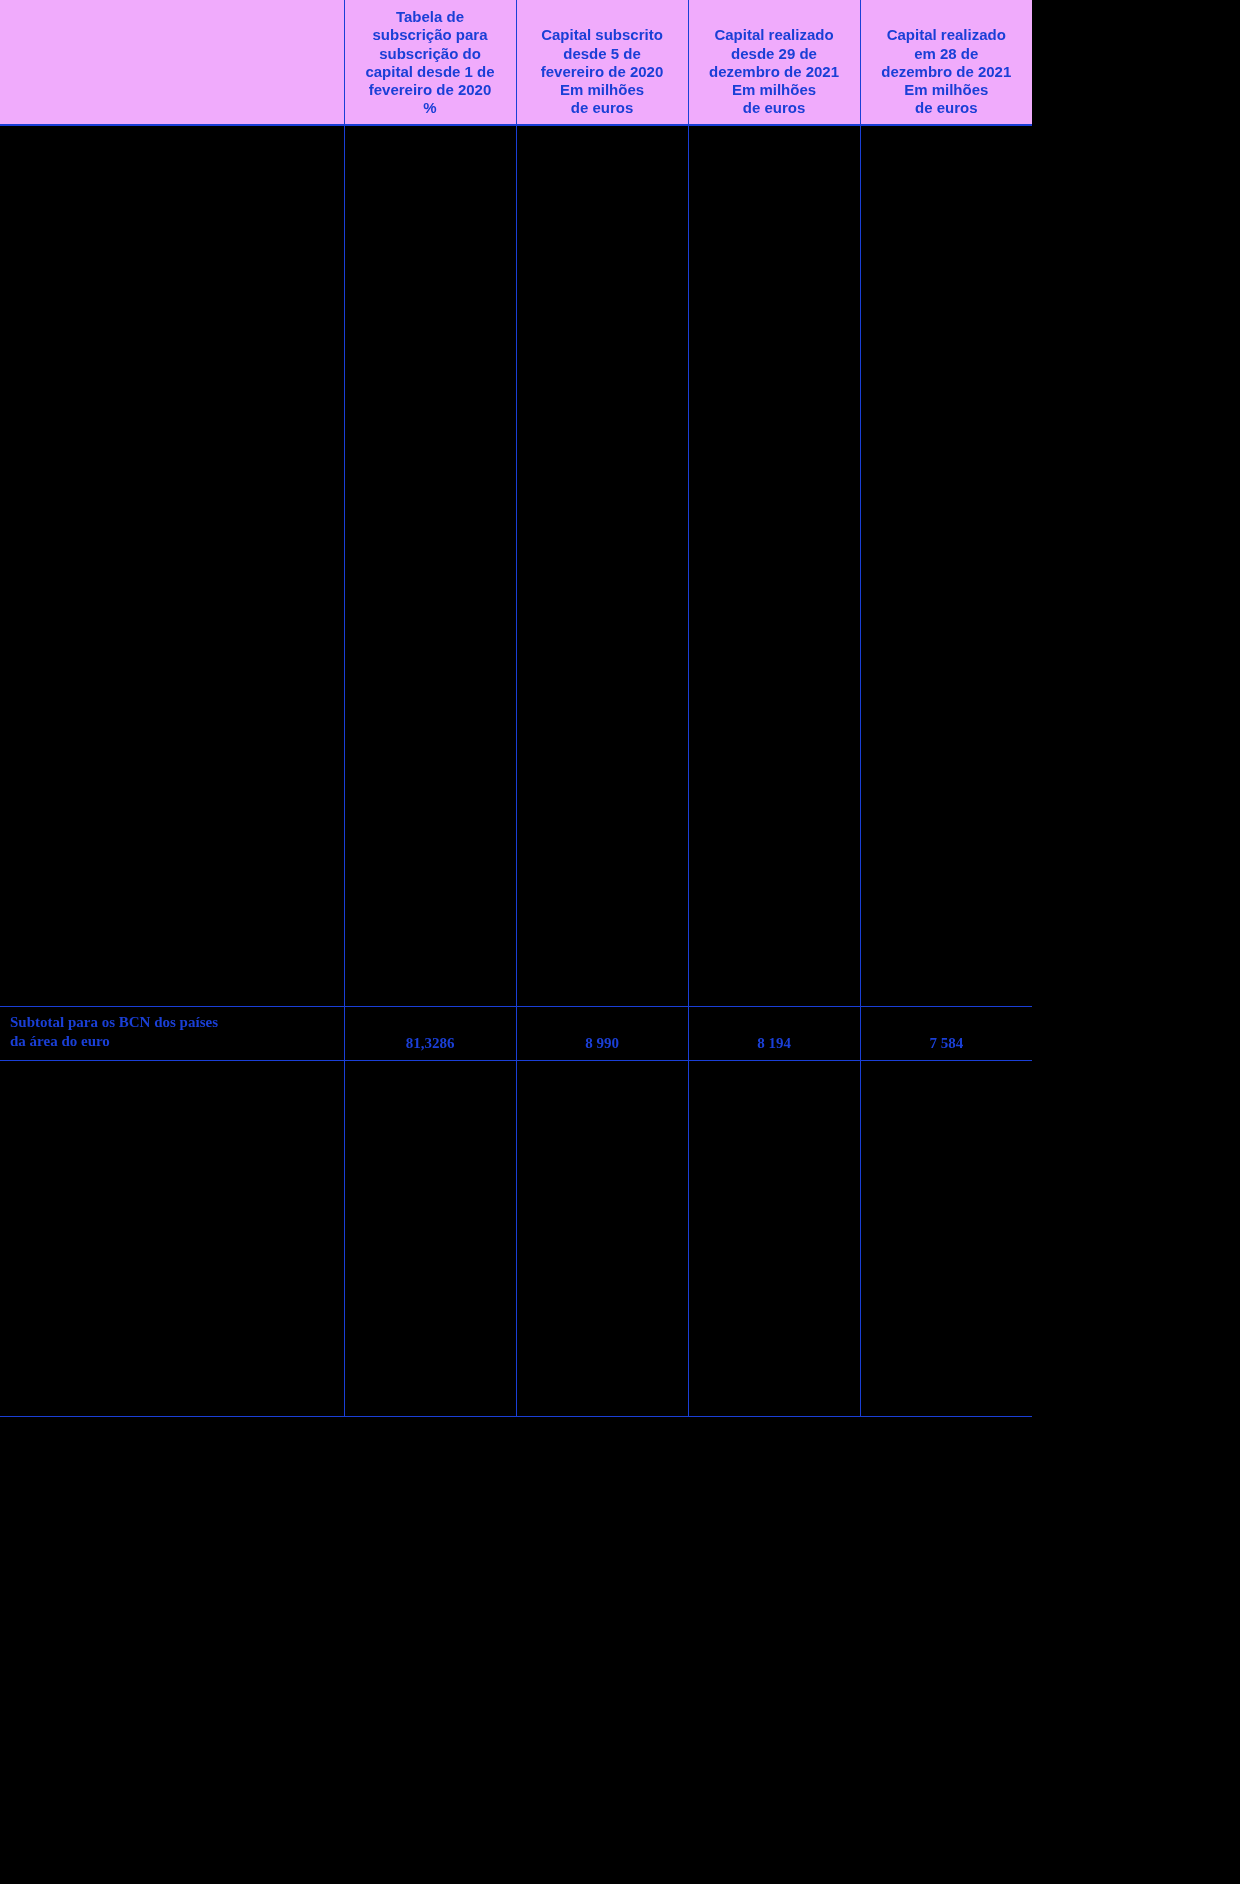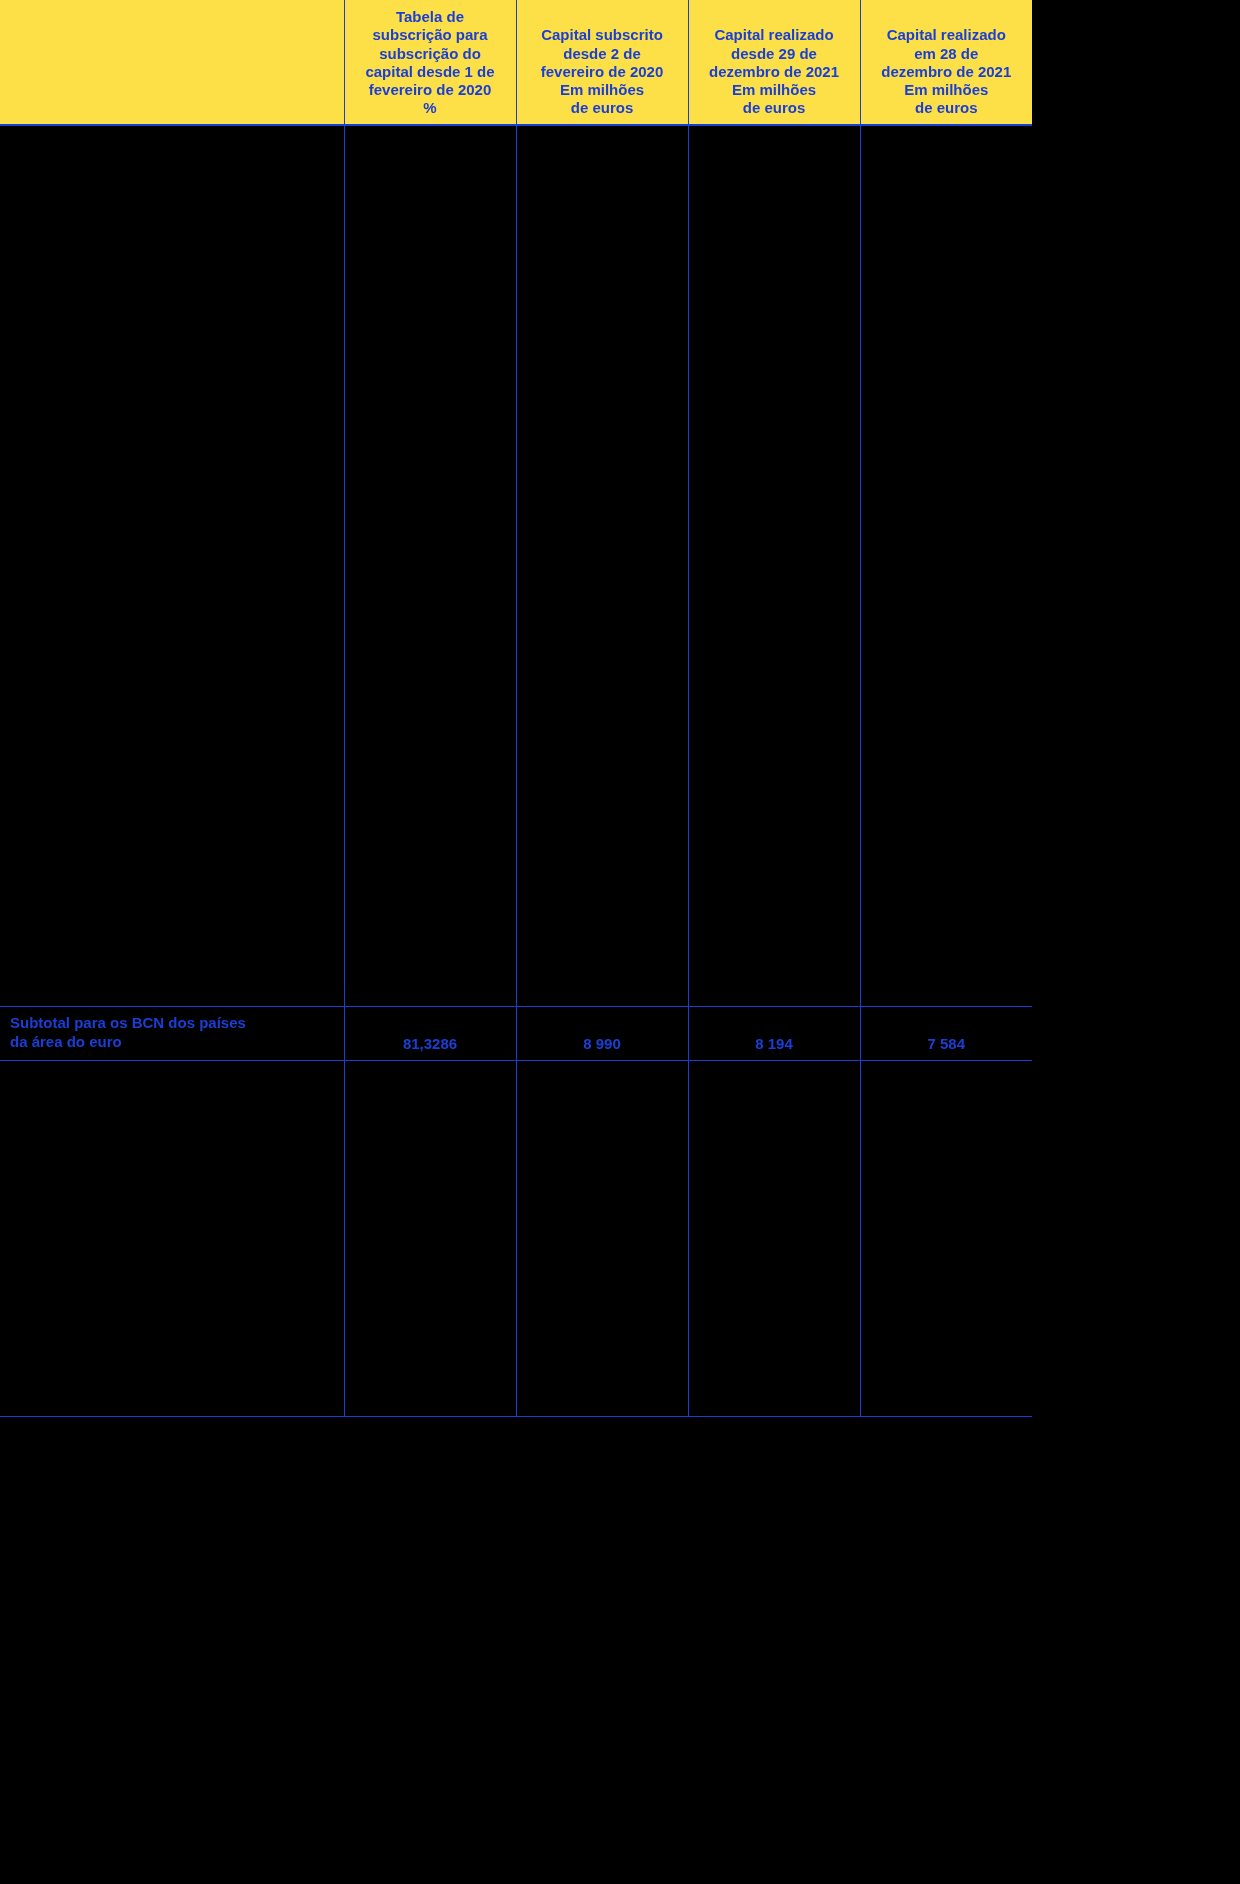--- a/index.html
+++ b/index.html
@@ -34,21 +34,21 @@
 
   thead th {
     vertical-align: bottom;
     padding: 8px 10px 6px 10px;
     font-size: 15px;
     font-weight: bold;
     line-height: 1.22;
     color: #1a3fd6;
     text-align: center;
     border-bottom: 2px solid #1a3fd6;
-    background: #fde047;
+    background: #f0abfc;
   }
   thead th.head-blank {
     border-bottom: 2px solid #1a3fd6;
     border-right: 1px solid #1a3fd6;
   }
   thead th.head-col {
     border-right: 1px solid #1a3fd6;
   }
   thead th.last {
     border-right: none;
@@ -67,20 +67,21 @@
   tbody td.num { text-align: center; }
   tbody td.label { text-align: left; line-height: 1.3; }
 
   tr.spacer-euro td { height: 880px; border-bottom: 1px solid #1a3fd6; }
   tr.spacer-noneuro td { height: 355px; border-bottom: 1px solid #1a3fd6; }
 
   tr.subtotal td {
     padding-top: 6px;
     padding-bottom: 8px;
     border-bottom: 1px solid #1a3fd6;
+    font-family: Liberation Serif, serif;
   }
   tr.total td {
     padding-top: 8px;
     padding-bottom: 10px;
   }
   .label-line { display: block; }
 </style>
 </head>
 <body>
 
@@ -99,21 +100,21 @@
         <th class="head-col">
           <span class="label-line">Tabela de</span>
           <span class="label-line">subscrição para</span>
           <span class="label-line">subscrição do</span>
           <span class="label-line">capital desde 1 de</span>
           <span class="label-line">fevereiro de 2020</span>
           <span class="label-line">%</span>
         </th>
         <th class="head-col">
           <span class="label-line">Capital subscrito</span>
-          <span class="label-line">desde 2 de</span>
+          <span class="label-line">desde 5 de</span>
           <span class="label-line">fevereiro de 2020</span>
           <span class="label-line">Em milhões</span>
           <span class="label-line">de euros</span>
         </th>
         <th class="head-col">
           <span class="label-line">Capital realizado</span>
           <span class="label-line">desde 29 de</span>
           <span class="label-line">dezembro de 2021</span>
           <span class="label-line">Em milhões</span>
           <span class="label-line">de euros</span>

